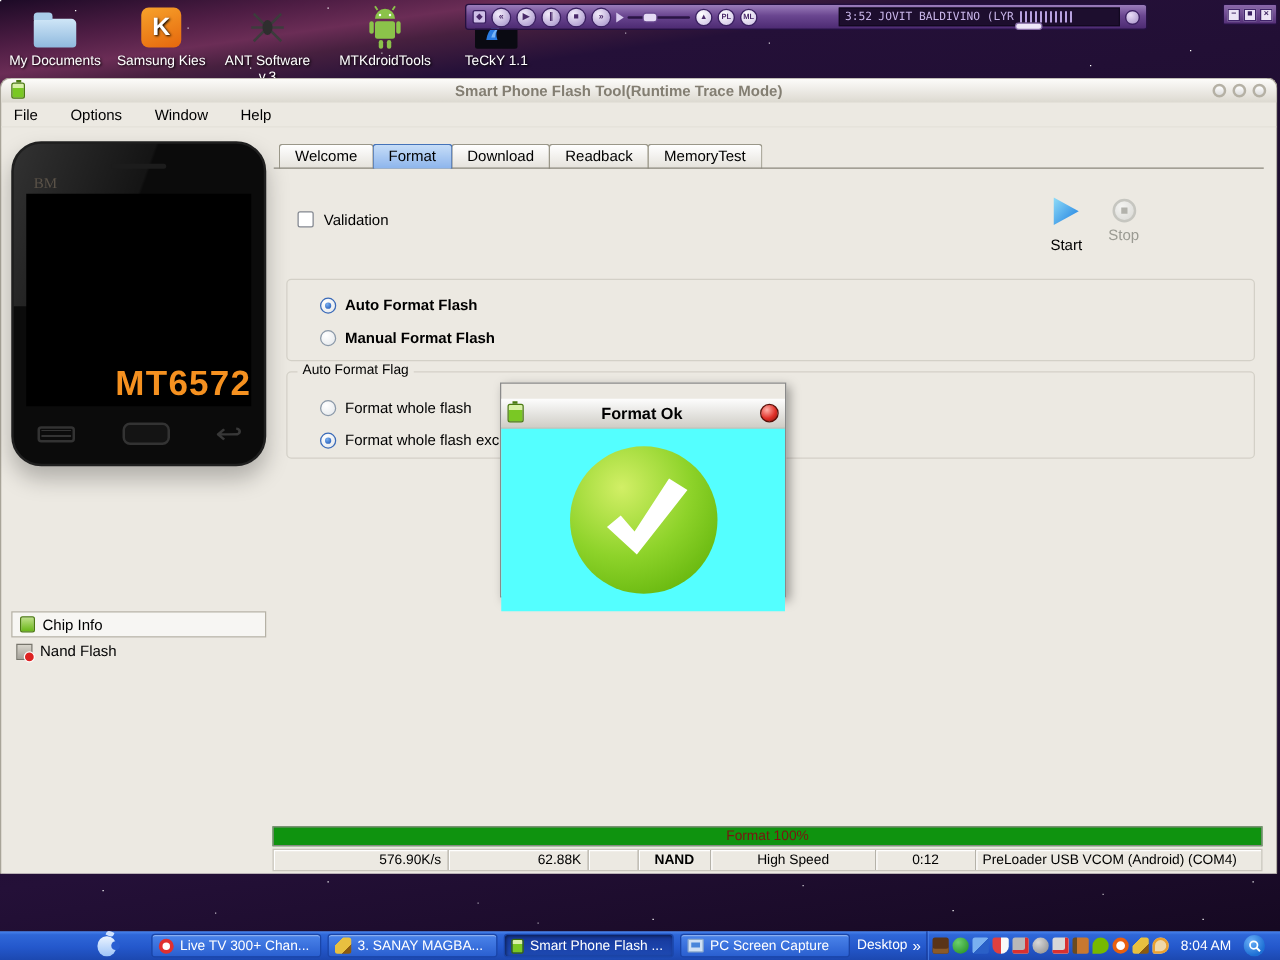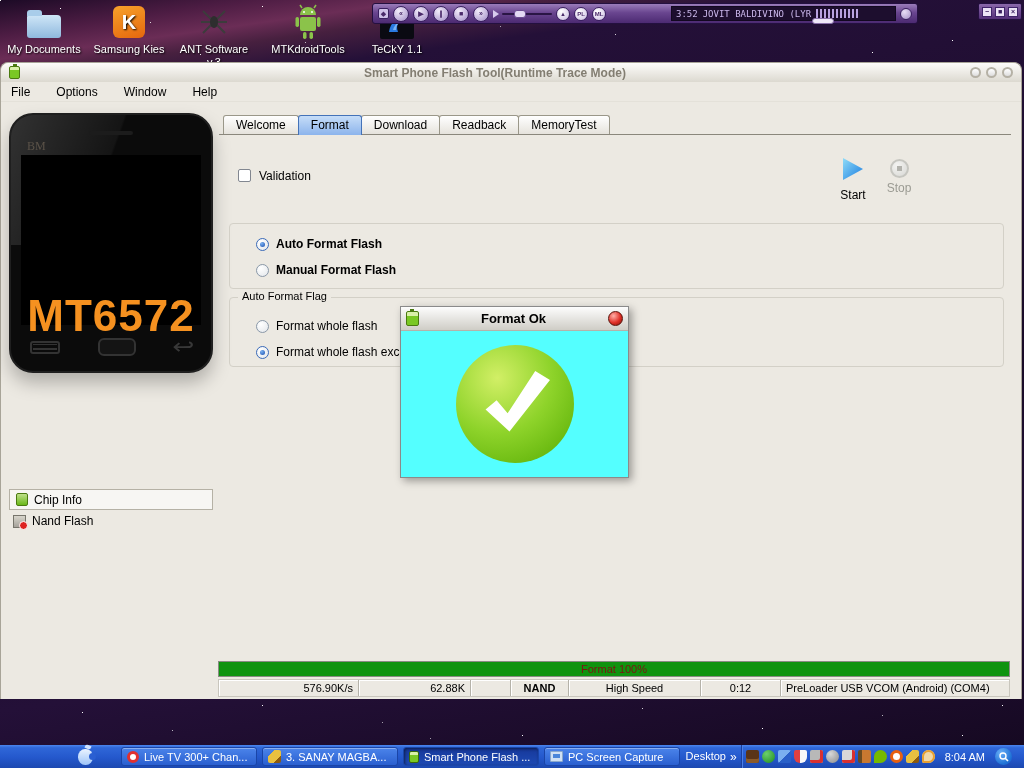--- a/index.html
+++ b/index.html
@@ -59,21 +59,21 @@
   .oval { width:11px; height:11px; border-radius:50%; border:2px solid #b5b1a5; background:linear-gradient(180deg,#fff,#ddd); }
   .menubar { height:20px; display:flex; align-items:center; gap:26px; padding-left:10px; color:#000000; font-size:12px; border-bottom:1px solid #e4e1d9; }
 
   
   .phone { position:absolute; left:8px; top:50px; width:204px; height:260px; background:#0b0b0b; border:2px solid #1f1f1f; border-radius:24px; box-shadow:0 10px 18px rgba(0,0,0,.25); }
   .phone-gloss { position:absolute; top:0; left:0; right:0; height:130px; border-radius:22px 22px 0 0;
     background:linear-gradient(110deg, rgba(255,255,255,.16), rgba(255,255,255,.04) 46%, transparent 47%); }
   .phone-speaker { position:absolute; top:16px; left:50%; transform:translateX(-50%); width:44px; height:4px; background:#1c1c1c; border-radius:2px; }
   .phone-brand { position:absolute; top:24px; left:16px; color:#5a5248; font-family:"Liberation Serif", serif; font-size:12px; }
   .phone-screen { position:absolute; left:10px; right:10px; top:40px; bottom:46px; background:#000; }
-  .phone-chip { position:absolute; top:136px; width:100%; text-align:center; color:#f59120; font-size:44px; font-weight:bold; letter-spacing:1px; }
+  .phone-chip { position:absolute; top:136px; width:100%; text-align:right; color:#f59120; font-size:28px; font-weight:bold; letter-spacing:1px; }
   .phone-keys { position:absolute; bottom:12px; left:0; width:100%; height:24px; display:flex; justify-content:space-around; align-items:center; }
   .k-menu { width:30px; height:13px; border:2px solid #333; border-radius:3px; background:repeating-linear-gradient(180deg,#333 0 2px, transparent 2px 5px); background-clip:content-box; padding:1px; }
   .k-home { width:38px; height:18px; border:2px solid #333; border-radius:6px; background:#141414; }
   .k-back { color:#383838; font-size:22px; line-height:20px; transform:scaleX(1.2); }
 
   
   .chipinfo { position:absolute; left:8px; top:426px; width:204px; }
   .ci-header { height:21px; border:1px solid #b5b1a5; background:#f7f6f3; display:flex; align-items:center; gap:6px; padding:0 6px; font-size:12px; color:#000; }
   .ci-icon { width:12px; height:13px; background:linear-gradient(180deg,#bfe08a,#6ab818); border:1px solid #4a7a10; border-radius:2px; }
   .ci-body { margin-top:3px; border:1px solid #b5b1a5; background:#ece9e2; height:150px; position:relative; overflow:hidden; }
@@ -108,21 +108,21 @@
   .optrow { position:absolute; left:26px; display:flex; align-items:center; gap:7px; height:16px; }
   .radio { width:13px; height:13px; border-radius:50%; border:1px solid #8a98a8; background:radial-gradient(circle at 35% 30%,#fff,#e2e6ea); position:relative; flex:none; }
   .radio.sel { border-color:#3a6ab8; }
   .radio.sel::after { content:""; position:absolute; left:3px; top:3px; width:5px; height:5px; border-radius:50%; background:radial-gradient(circle at 35% 30%,#7ab0f0,#1a50b0); }
   .optlabel { font-size:12px; }
   .optlabel.bold { font-weight:bold; }
   .clip { max-width:143px; overflow:hidden; white-space:nowrap; }
 
   
   .dialog { position:absolute; left:399px; top:243px; width:229px; height:172px; background:#ece9e2; border:1px solid #8a8a8a; z-index:5; box-shadow:3px 3px 8px rgba(0,0,0,.35); }
-  .dlg-title { height:24px; background:linear-gradient(180deg,#fdfdfd,#cfcdc6); display:flex; align-items:center; padding:0 5px; border-bottom:1px solid #b5b2a9; }
+  .dlg-title { height:24px; background:linear-gradient(180deg,#fdfdfd,#cfcdc6); display:flex; align-items:center; padding:0 5px; border-bottom:1px solid #b5b2a9;margin-top:12px; }
   .dlg-title .batt { width:13px; height:15px; }
   .dlg-title-text { flex:1; text-align:center; font-size:13px; font-weight:bold; color:#000; }
   .dlg-close { width:15px; height:15px; border-radius:50%; background:radial-gradient(circle at 35% 30%,#ffb0a8,#e03028 55%,#801008); border:1px solid #5a1008; }
   .dlg-body { height:146px; background:#54ffff; display:flex; align-items:center; justify-content:center; }
   .okcircle { width:118px; height:118px; border-radius:50%; background:radial-gradient(circle at 35% 28%, #d2ef66, #8ed32a 48%, #6cbb12 78%, #57a309); display:flex; align-items:center; justify-content:center; }
 
   
   .progress { position:absolute; left:217px; top:598px; width:792px; height:16px; border:1px solid #898a83; background:#0f930f;
     text-align:center; font-size:11px; line-height:14px; color:#7b1412; }
   .statusbar { position:absolute; left:217px; top:616px; width:792px; height:18px; background:#ece9e2; border:1px solid #c9c6bd; display:flex; font-size:11px; align-items:stretch; }

